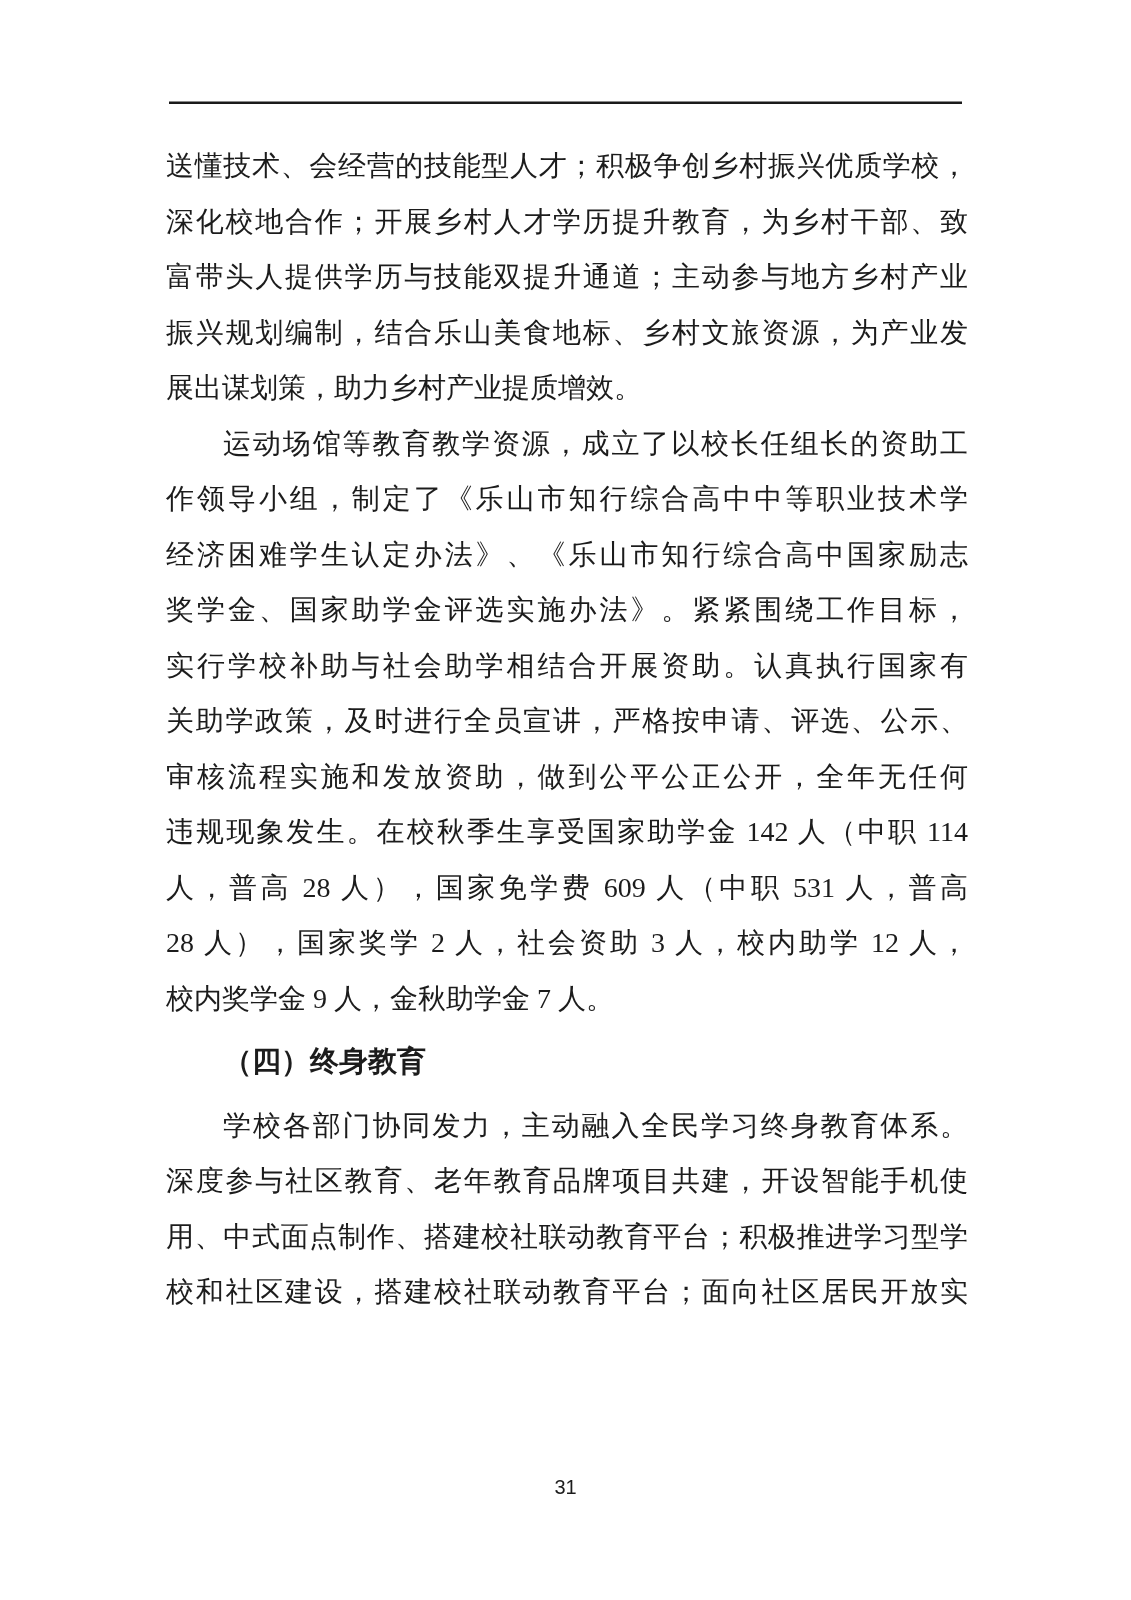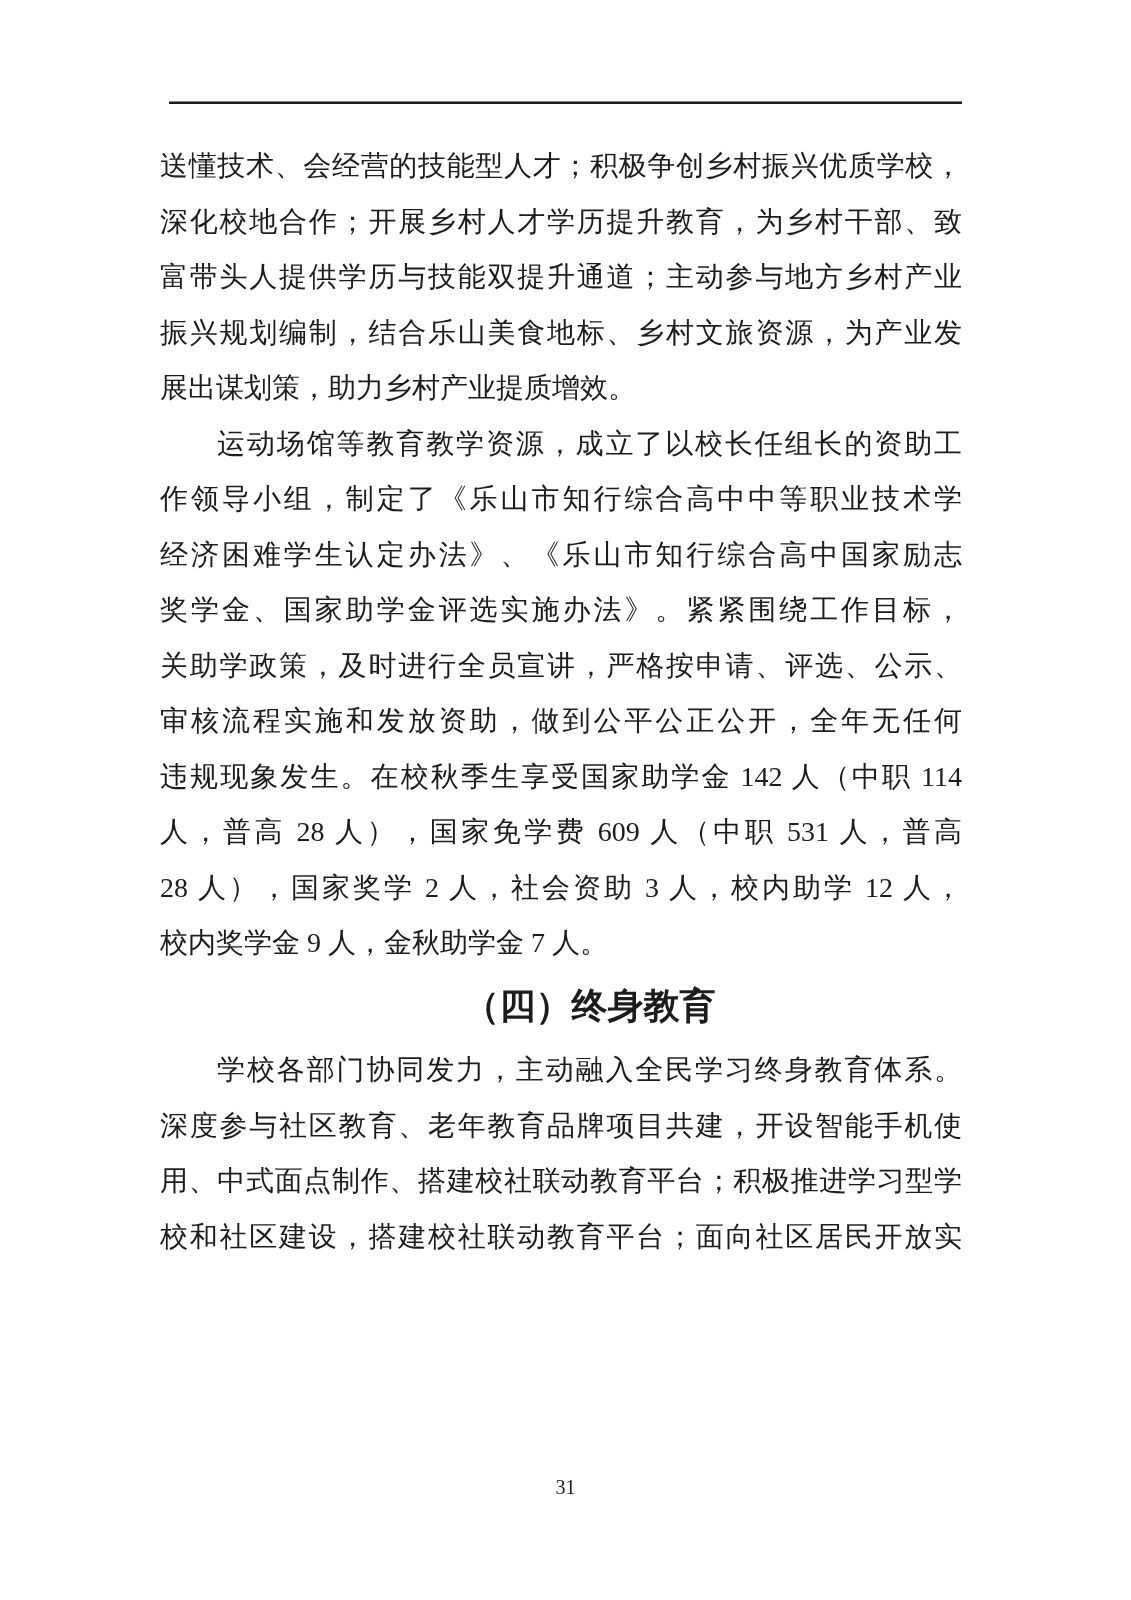--- a/index.html
+++ b/index.html
@@ -18,51 +18,51 @@
     position: absolute;
     left: 169px;
     top: 101px;
     width: 793px;
     height: 1px;
     border-top: 1px solid #8a8a8a;
     border-bottom: 2px solid #1a1a1a;
   }
   .text-block {
     position: absolute;
-    left: 160px;
+    left: 166px;
     top: 138px;
     width: 802px;
   }
   .line {
     height: 55.5px;
     line-height: 55.5px;
     font-size: 28px;
     letter-spacing: 0px;
     text-align: justify;
     white-space: normal;
     overflow: visible;
   }
   .just { text-align-last: justify; }
   .indent { text-indent: 57px; }
   .heading {
     font-weight: 700;
-    font-size: 36px;
-    text-align: center;
+    font-size: 29px;
+    text-align: left;
     text-align-last: auto;
     text-indent: 57px;
     margin-top: 8px;
     margin-bottom: 8px;
   }
   .page-number {
     position: absolute;
     left: 0;
     top: 1476px;
     width: 100%;
     text-align: center;
-    font-family: Liberation Serif, serif;
+    font-family: Liberation Sans, sans-serif;
     font-size: 20px;
     color: #1c1c1c;
   }
 </style>
 </head>
 <body>
 
 <div class="page">
 
   <div class="header-rule"></div>
@@ -72,20 +72,21 @@
     <div class="line just">送懂技术、会经营的技能型人才；积极争创乡村振兴优质学校，</div>
     <div class="line just">深化校地合作；开展乡村人才学历提升教育，为乡村干部、致</div>
     <div class="line just">富带头人提供学历与技能双提升通道；主动参与地方乡村产业</div>
     <div class="line just">振兴规划编制，结合乐山美食地标、乡村文旅资源，为产业发</div>
     <div class="line">展出谋划策，助力乡村产业提质增效。</div>
 
     <div class="line just indent">运动场馆等教育教学资源，成立了以校长任组长的资助工</div>
     <div class="line just">作领导小组，制定了《乐山市知行综合高中中等职业技术学</div>
     <div class="line just">经济困难学生认定办法》、《乐山市知行综合高中国家励志</div>
     <div class="line just">奖学金、国家助学金评选实施办法》。紧紧围绕工作目标，</div>
+    <div class="line just">实行学校补助与社会助学相结合开展资助。认真执行国家有</div>
     <div class="line just">关助学政策，及时进行全员宣讲，严格按申请、评选、公示、</div>
     <div class="line just">审核流程实施和发放资助，做到公平公正公开，全年无任何</div>
     <div class="line just">违规现象发生。在校秋季生享受国家助学金 142 人（中职 114</div>
     <div class="line just">人，普高 28 人），国家免学费 609 人（中职 531 人，普高</div>
     <div class="line just">28 人），国家奖学 2 人，社会资助 3 人，校内助学 12 人，</div>
     <div class="line">校内奖学金 9 人，金秋助学金 7 人。</div>
 
     <div class="line heading">（四）终身教育</div>
 
     <div class="line just indent">学校各部门协同发力，主动融入全民学习终身教育体系。</div>

